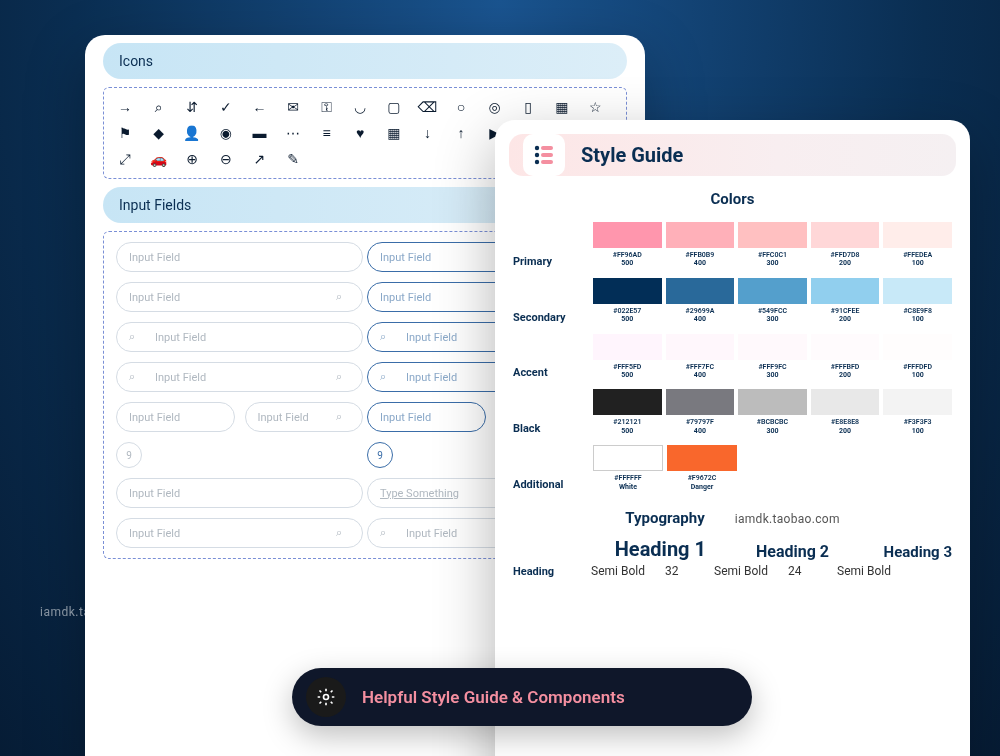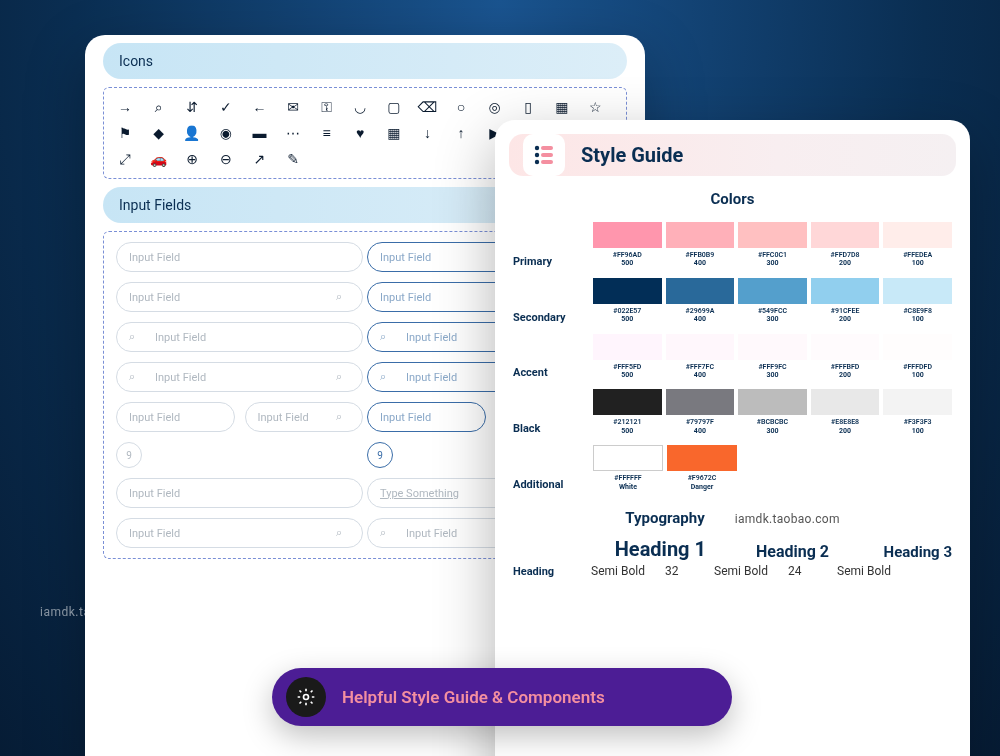--- a/index.html
+++ b/index.html
@@ -72,22 +72,22 @@
 .typo-head .t { font-weight: 700; color: #0a2e52; font-size: 15px; }
 .typo-head .w { color: #555; font-size: 12px; letter-spacing: 0.3px; }
 
 .typo-row { display: grid; grid-template-columns: 70px 1fr 1fr 1fr; gap: 8px; margin: 10px 18px; align-items: end; }
 .typo-row .lbl { font-size: 11px; font-weight: 700; color: #0a2e52; }
 .typo-cell { }
 .typo-cell .h { font-weight: 700; color: #0a2e52; text-align: right; }
 .typo-cell .meta { font-size: 12px; color: #333; display: flex; gap: 20px; margin-top: 3px; }
 
 .pill {
-  position: absolute; left: 272px; bottom: 30px; width: 460px; height: 58px;
-  background: #4c1d95; border-radius: 40px; box-shadow: 0 10px 30px rgba(0,0,0,0.25);
+  position: absolute; left: 292px; bottom: 30px; width: 460px; height: 58px;
+  background: #0f172a; border-radius: 40px; box-shadow: 0 10px 30px rgba(0,0,0,0.25);
   display: flex; align-items: center; gap: 16px; padding: 0 14px;
 }
 .pill .gear { width: 40px; height: 40px; border-radius: 50%; background: #1a1a1a; display: flex; align-items: center; justify-content: center; }
 .pill .txt { color: #f48fa0; font-weight: 600; font-size: 17px; }
 
 .watermark { position: absolute; color: rgba(255,255,255,0.5); font-size: 12px; letter-spacing: 0.5px; }
 .wm1 { left: 40px; top: 605px; }
 
 .fade-bottom { position: absolute; left:0; right:0; bottom:0; height: 70px; background: linear-gradient(transparent, rgba(255,255,255,0.6)); border-radius: 0 0 20px 20px; pointer-events:none;}
 </style>

